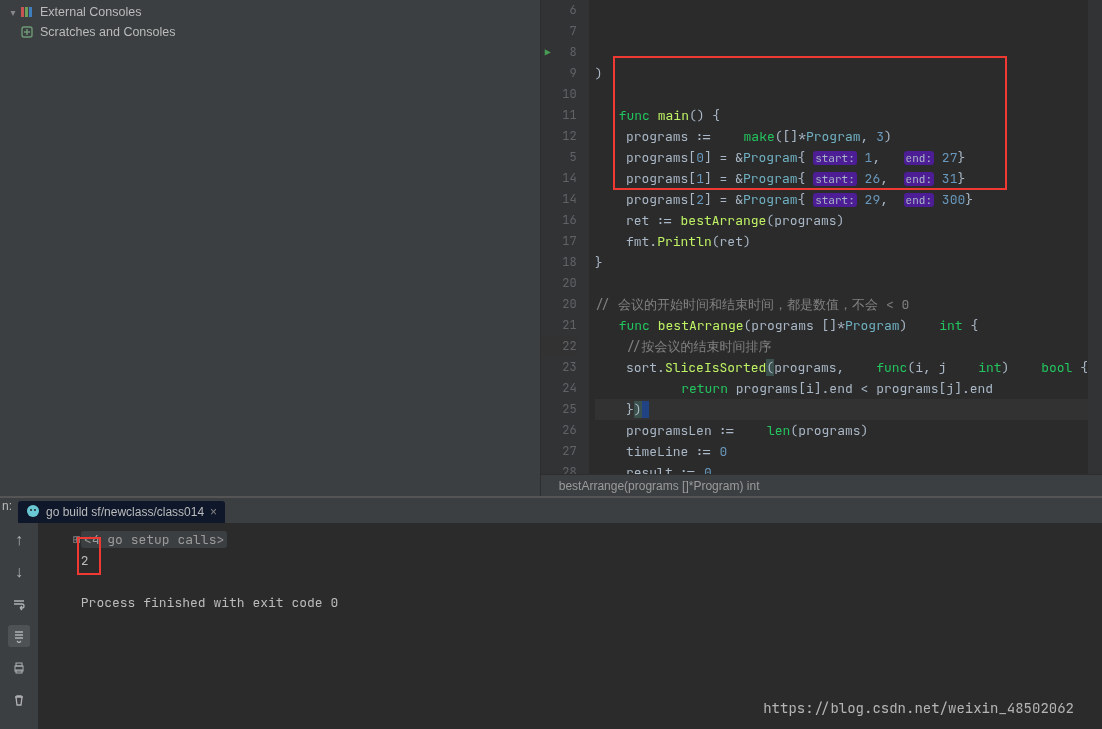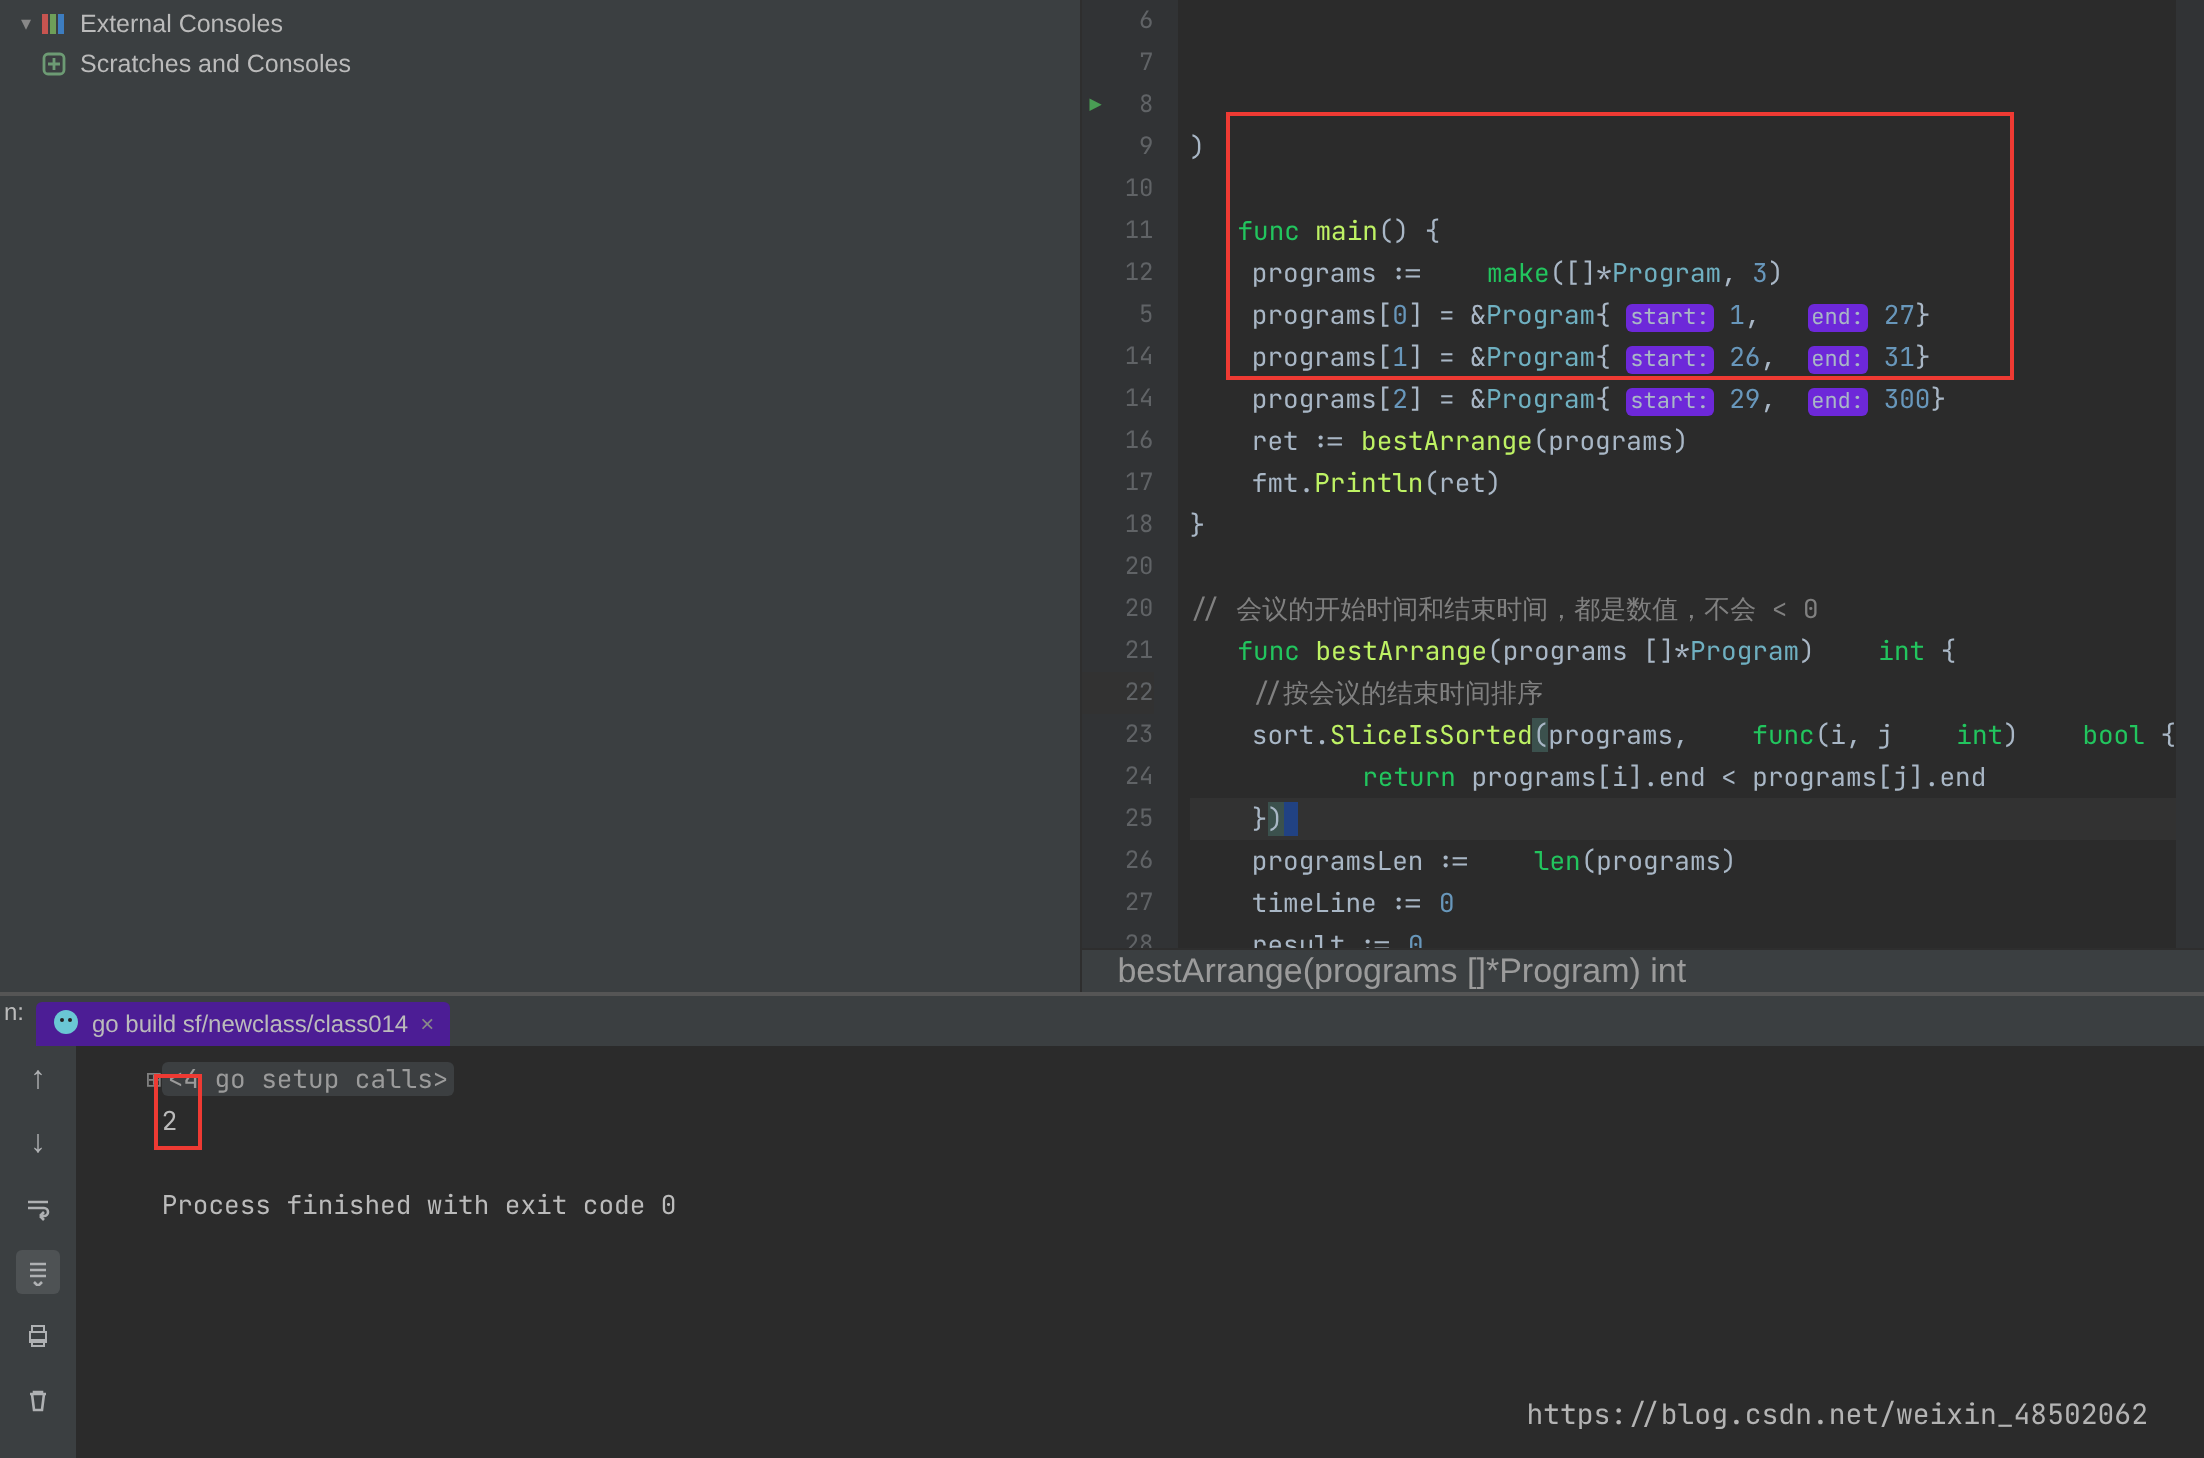--- a/index.html
+++ b/index.html
@@ -15,28 +15,28 @@
   .gutter { width: 48px; background: #313335; text-align: right; padding-right: 12px; font-family: "Consolas","JetBrains Mono",monospace; font-size: 12px; line-height: 21px; color: #606366; user-select: none; position: relative; }
   .gutter .gline { height: 21px; position: relative; }
   .run-gutter { position: absolute; left: -2px; top: 0; width: 12px; color: #499C54; font-size: 10px; }
   .code { flex: 1; font-family: "Consolas","JetBrains Mono",monospace; font-size: 13px; line-height: 21px; white-space: pre; padding-left: 6px; position: relative; }
   .cline { height: 21px; }
   .c-kw { color: #22c55e; margin-left: 24px; }
   .c-fn { color: #bef264; }
   .c-class { color: #6FB0C1; }
   .c-num { color: #6897BB; }
   .c-comm { color: #808080; }
-  .c-param { color: #A9B7C6; background: #6d28d9; padding: 0 2px; border-radius: 3px; font-size: 11px;}
+  .c-param { color: #A9B7C6; background: #4c1d95; padding: 0 2px; border-radius: 3px; font-size: 11px;}
   .c-op { color: #A9B7C6; }
   .hl-line { background: #323232; }
   .red-box-1 { position: absolute; border: 2px solid #EE3A33; pointer-events: none; }
-  .breadcrumb { height: 22px; line-height: 22px; background: #3B3F41; font-size: 17px; color: #9B9B9B; padding-left: 18px; border-top: 1px solid #2E2E2E; }
+  .breadcrumb { height: 22px; line-height: 22px; background: #3B3F41; font-size: 12px; color: #9B9B9B; padding-left: 18px; border-top: 1px solid #2E2E2E; }
   .bottom { flex: 1; display: flex; flex-direction: column; background: #2B2B2B; border-top: 2px solid #555; }
   .run-tabs { height: 25px; background: #3B3F41; display: flex; align-items: flex-end; padding-left: 18px; font-size: 12px; }
-  .run-tab { display: flex; align-items: center; gap: 6px; background: #4c1d95; height: 22px; padding: 0 8px; border-radius: 3px 3px 0 0; color: #BBB; }
+  .run-tab { display: flex; align-items: center; gap: 6px; background: #0f172a; height: 22px; padding: 0 8px; border-radius: 3px 3px 0 0; color: #BBB; }
   .run-tab .close { color: #888; font-size: 12px; cursor: pointer; }
   .console-area { flex: 1; display: flex; position: relative; }
   .tool-col { width: 38px; background: #3B3F41; display: flex; flex-direction: column; align-items: center; padding-top: 6px; gap: 10px; }
   .tool-btn { width: 22px; height: 22px; display: flex; align-items: center; justify-content: center; color: #AFB1B3; cursor: pointer; border-radius: 3px; }
   .tool-btn.sel { background: #4E5254; }
   .console { flex: 1; font-family: "Consolas","JetBrains Mono",monospace; font-size: 13px; line-height: 21px; padding: 6px 0 0 8px; color: #BBBBBB; position: relative; margin-left: 27px; }
   .console .folded { background: #3C3F41; padding: 0 3px; border-radius: 3px; color: #9B9B9B;}
   .watermark { position: absolute; right: 28px; bottom: 10px; font-size: 14px; color: #CCCCCC; opacity: .85; }
   .proj-letter { position: absolute; left: 2px; top: 1px; font-size: 12px; color: #BBBBBB; }
   .scrollbar-stub { width: 14px; background: #313335; }

